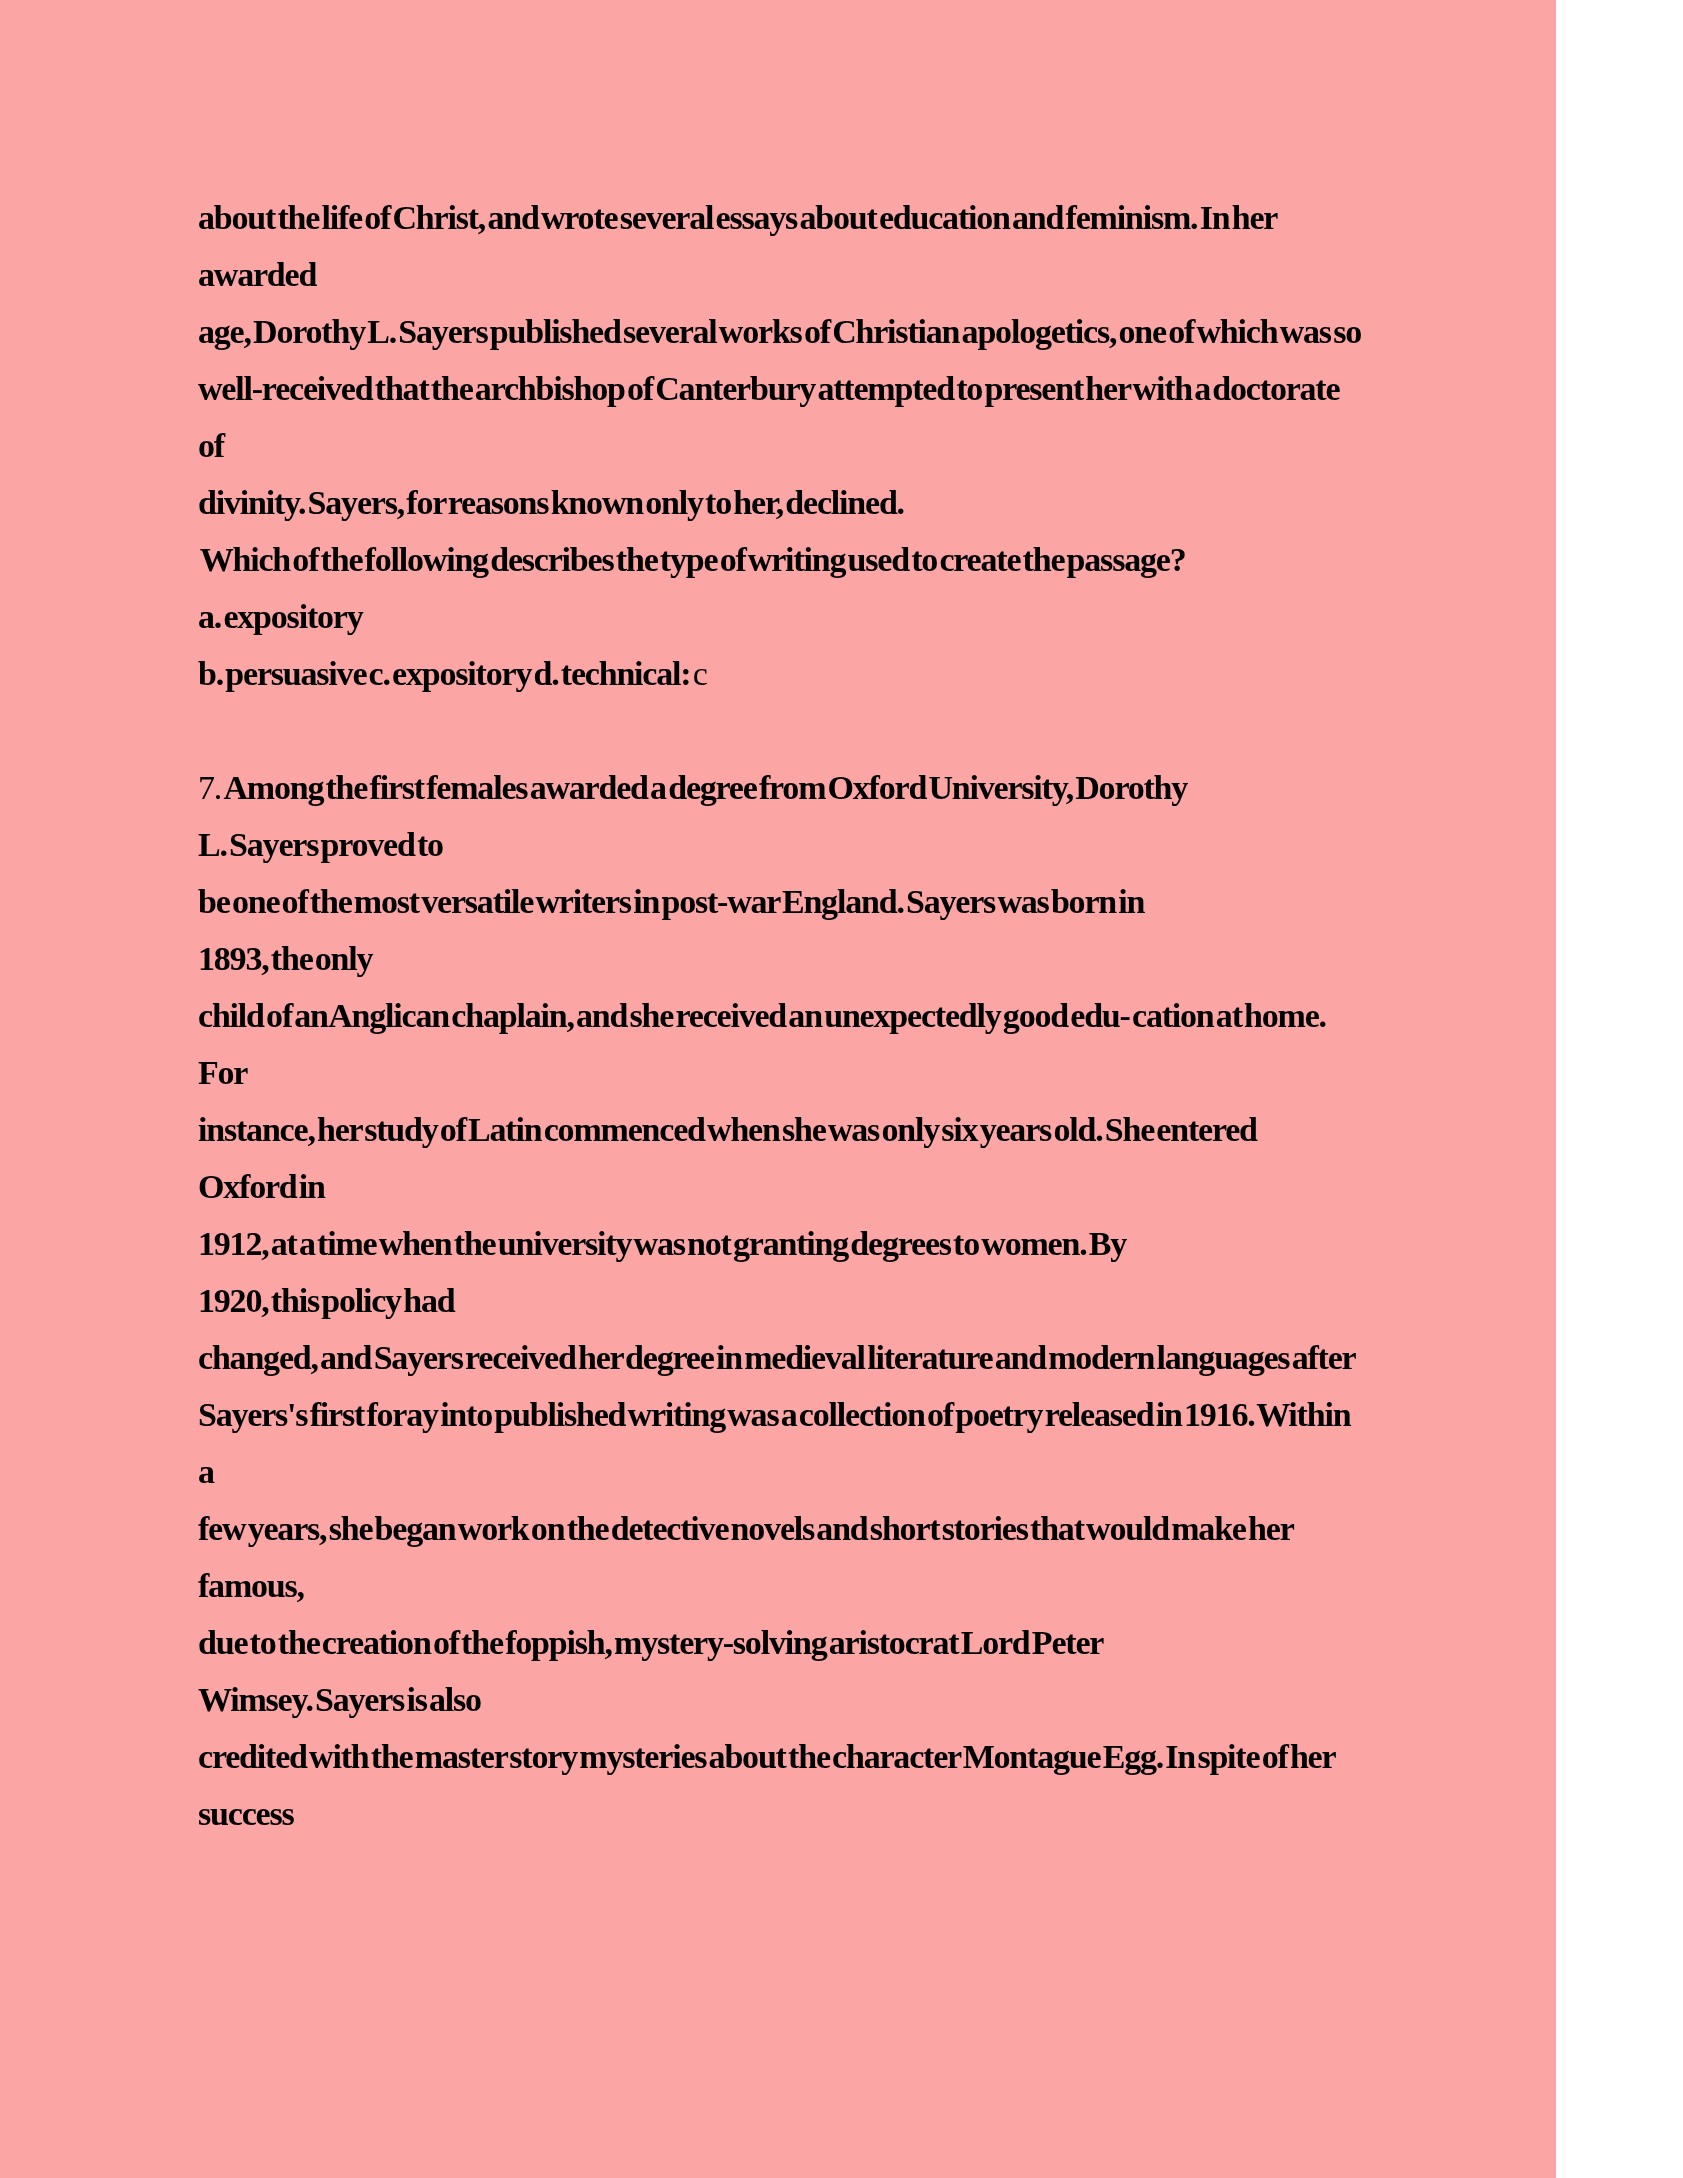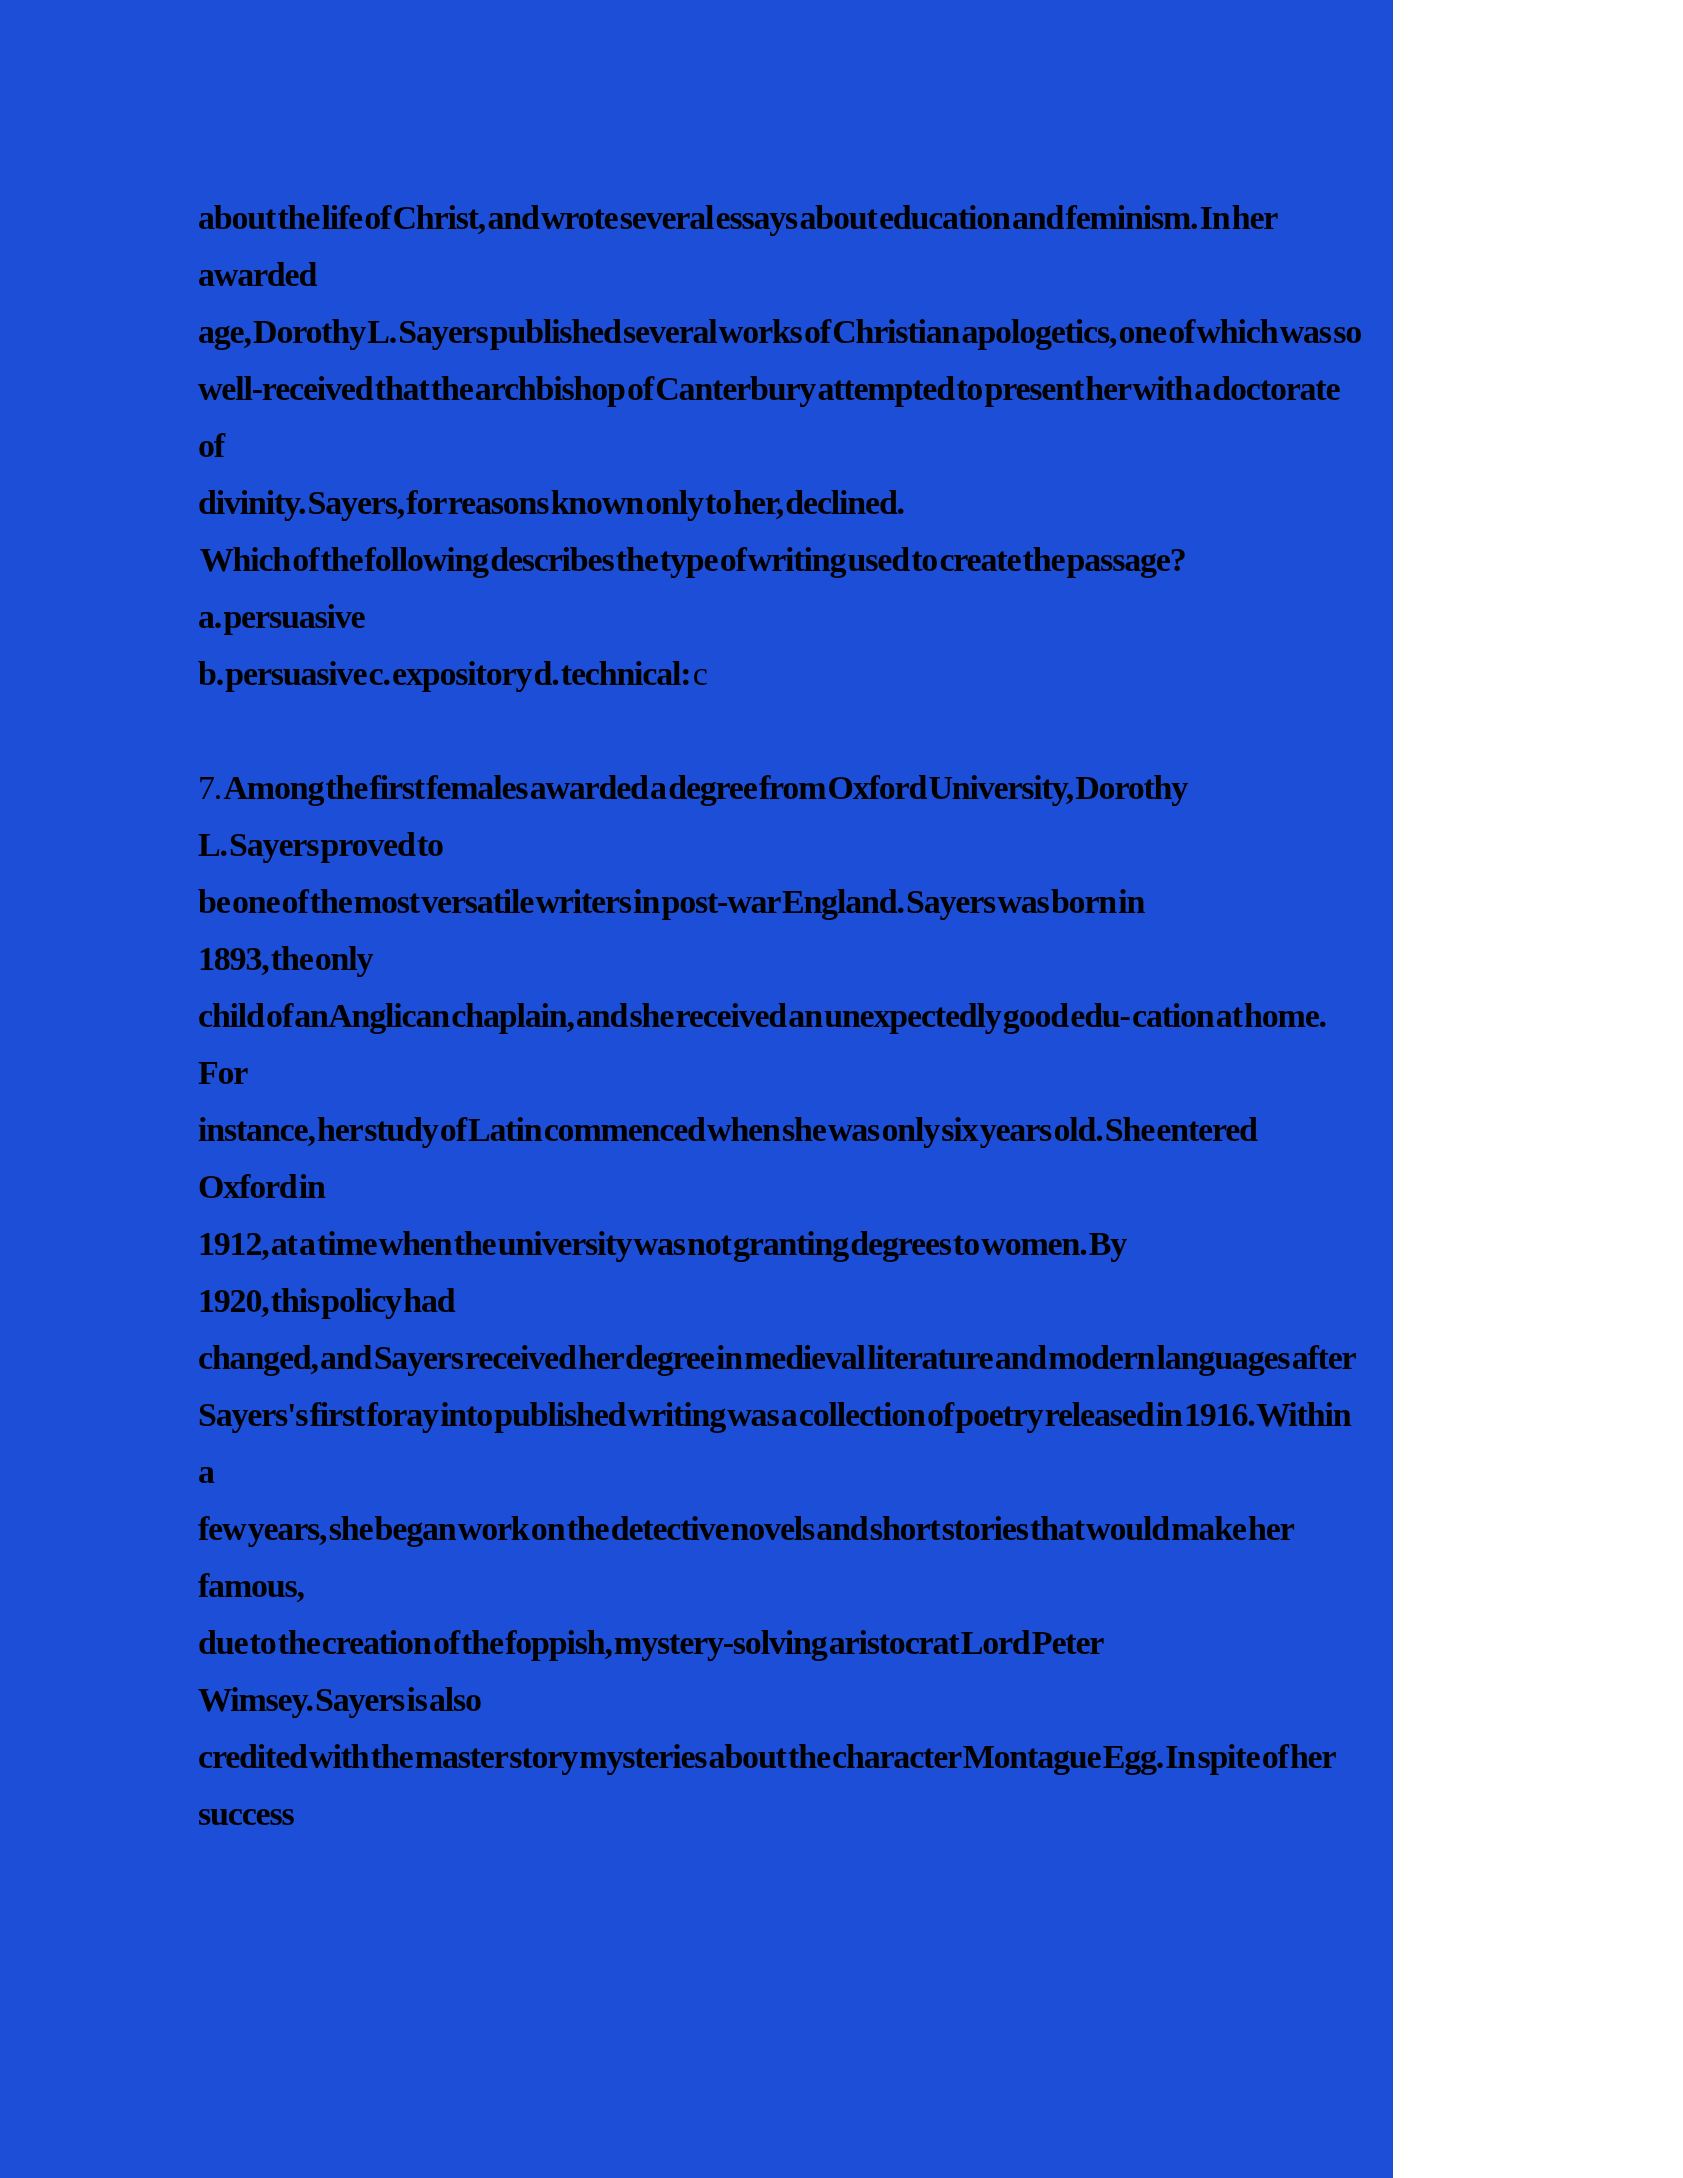--- a/index.html
+++ b/index.html
@@ -2,23 +2,23 @@
 <html><head>
 <meta charset="utf-8">
 <style>
   html, body {
     margin: 0;
     padding: 0;
     background: #ffffff;
   }
   .page {
     position: relative;
-    width: 1393px;
+    width: 1556px;
     height: 2178px;
-    background: #1d4ed8;
+    background: #fca5a5;
     overflow: hidden;
   }
   .doc-body {
     position: absolute;
     left: 198px;
     top: 189px;
     width: 1307px;
   }
   .line {
     height: 57px;
@@ -38,21 +38,21 @@
 
 <div class="page">
   <div class="doc-body">
       <div class="line"><span class="seg bold">about the life of Christ, and wrote several essays about education and feminism. In her</span></div>
       <div class="line"><span class="seg bold">awarded</span></div>
       <div class="line"><span class="seg bold">age, Dorothy L. Sayers published several works of Christian apologetics, one of which was so</span></div>
       <div class="line"><span class="seg bold">well-received that the archbishop of Canterbury attempted to present her with a doctorate</span></div>
       <div class="line"><span class="seg bold">of</span></div>
       <div class="line"><span class="seg bold">divinity. Sayers, for reasons known only to her, declined.</span></div>
       <div class="line"><span class="seg bold"> Which of the following describes the type of writing used to create the passage?</span></div>
-      <div class="line"><span class="seg bold">a. persuasive</span></div>
+      <div class="line"><span class="seg bold">a. expository</span></div>
       <div class="line"><span class="seg bold">b. persuasive c. expository d. technical: </span><span class="seg regular">c</span></div>
       <div class="line"></div>
       <div class="line"><span class="seg regular">7. </span><span class="seg bold">Among the first females awarded a degree from Oxford University, Dorothy</span></div>
       <div class="line"><span class="seg bold">L. Sayers proved to</span></div>
       <div class="line"><span class="seg bold">be one of the most versatile writers in post-war England. Sayers was born in</span></div>
       <div class="line"><span class="seg bold">1893, the only</span></div>
       <div class="line"><span class="seg bold">child of an Anglican chaplain, and she received an unexpectedly good edu- cation at home.</span></div>
       <div class="line"><span class="seg bold">For</span></div>
       <div class="line"><span class="seg bold">instance, her study of Latin commenced when she was only six years old. She entered</span></div>
       <div class="line"><span class="seg bold">Oxford in</span></div>

